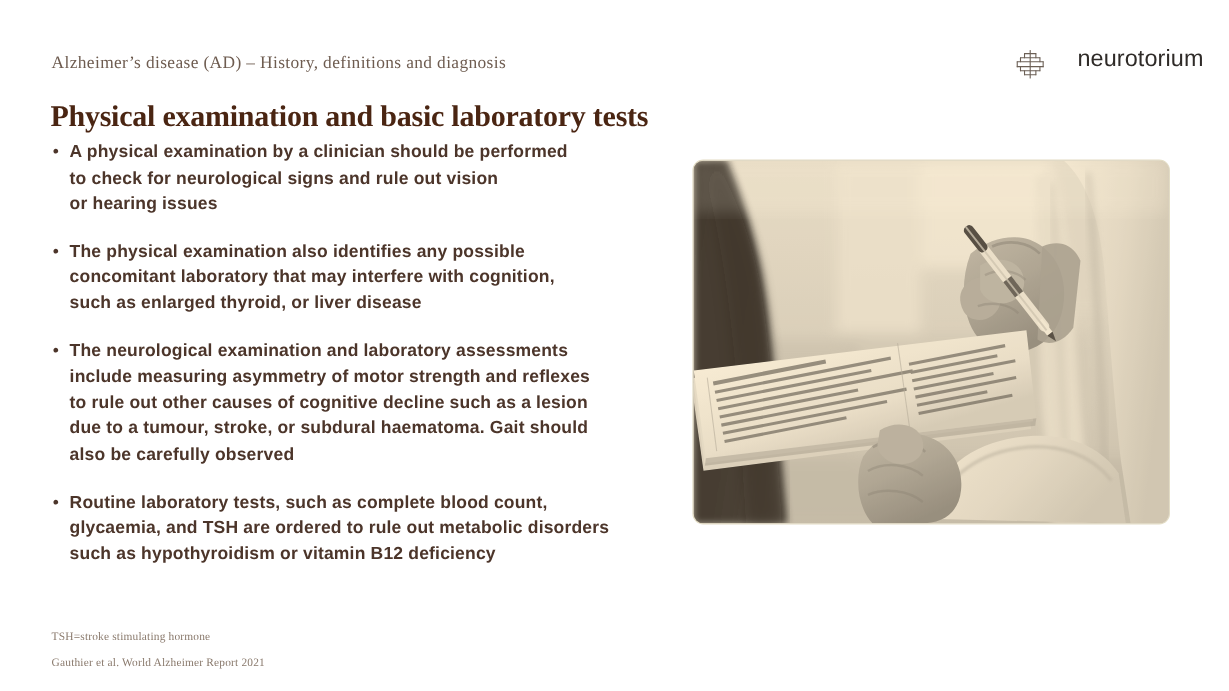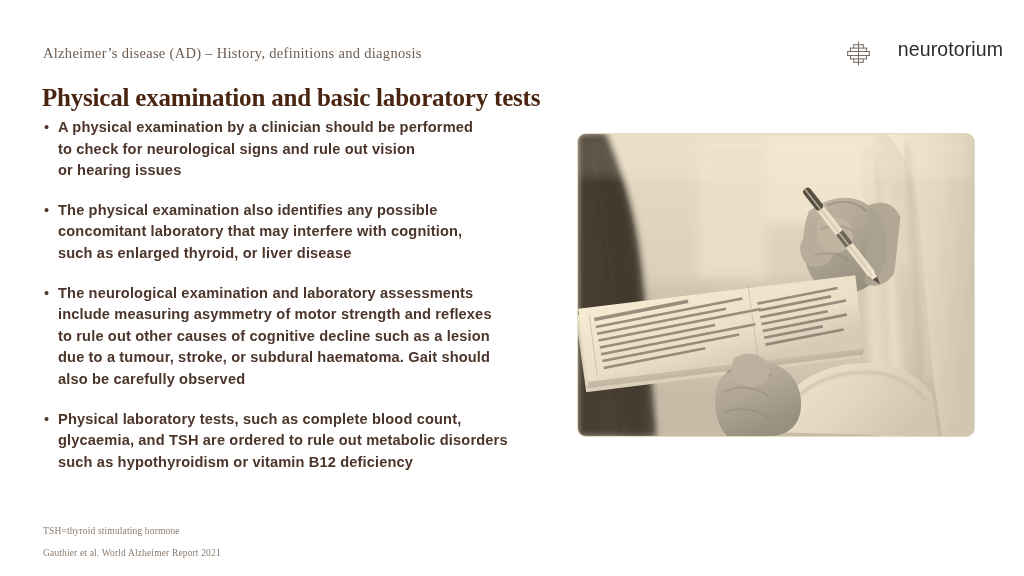--- a/index.html
+++ b/index.html
@@ -184,21 +184,21 @@
     <div class="bullet">
       <span class="dot">•</span>
       <span class="txt">The neurological examination and laboratory assessments
 include measuring asymmetry of motor strength and reflexes
 to rule out other causes of cognitive decline such as a lesion
 due to a tumour, stroke, or subdural haematoma. Gait should
 also be carefully observed</span>
     </div>
     <div class="bullet">
       <span class="dot">•</span>
-      <span class="txt">Physical laboratory tests, such as complete blood count,
+      <span class="txt">Routine laboratory tests, such as complete blood count,
 glycaemia, and TSH are ordered to rule out metabolic disorders
 such as hypothyroidism or vitamin B12 deficiency</span>
     </div>
   </div>
 
   <div class="photo-frame">
     <svg viewBox="0 0 398 304" preserveAspectRatio="xMidYMid slice" xmlns="http://www.w3.org/2000/svg">
       <defs>
         <linearGradient id="bgWall" x1="0" y1="0" x2="0" y2="1">
           <stop offset="0%" stop-color="#e9e4da"></stop>
@@ -338,17 +338,17 @@
                    C166,256 154,248 154,238 Z" fill="#c4aa90"></path>
         </g>
 
         <rect x="0" y="0" width="398" height="304" fill="#d8cfbf" opacity="0.12"></rect>
         <rect x="0" y="0" width="398" height="44" fill="#ffffff" opacity="0.18" filter="url(#soft6)"></rect>
       </g>
     </svg>
   </div>
 
   <div class="footnotes">
-    <div class="fn">TSH=thyroid stimulating hormone</div>
+    <div class="fn">TSH=stroke stimulating hormone</div>
     <div class="fn">Gauthier et al. World Alzheimer Report 2021</div>
   </div>
 
 </div>
 
 </body></html>

